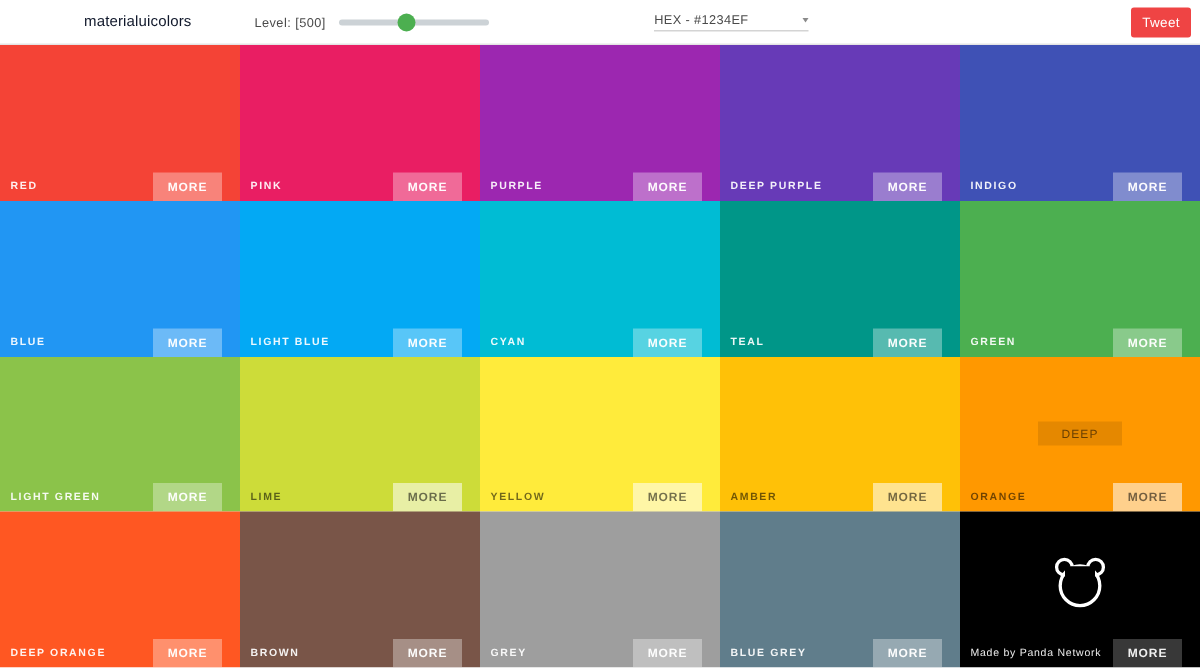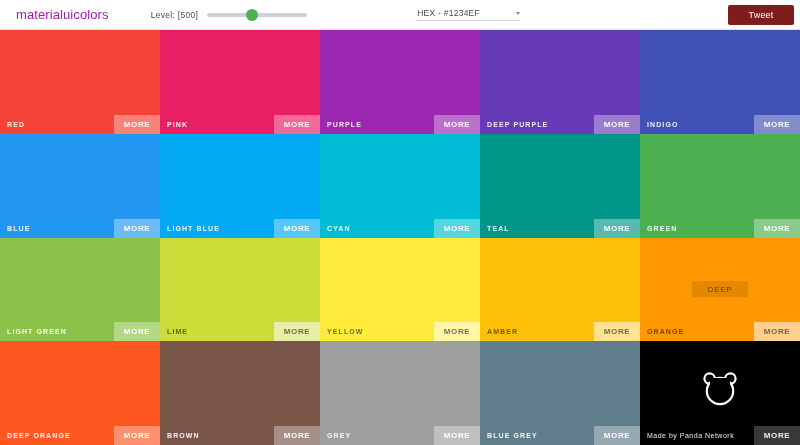--- a/index.html
+++ b/index.html
@@ -14,24 +14,25 @@
   
   .header {
     height: 30px; min-height: 30px;
     background: #ffffff;
     display: flex; align-items: center;
     border-bottom: 1px solid #e4e4e4;
     position: relative;
     z-index: 5;
   }
   .brand {
-    font-size: 13px; color: #a21caf;
+    font-size: 10px; color: #0f172a;
     padding: 0 14px 0 16px;
     letter-spacing: .1px;
     white-space: nowrap;
+    margin-left: 40px;
   }
   .level-group { display: flex; align-items: center; margin-left: 8px; }
   .level-label {
     font-size: 8.5px; color: #4a4a4a; letter-spacing: .3px;
     white-space: nowrap; margin-right: 9px; padding-left: 20px;
   }
   .slider { position: relative; width: 100px; height: 14px; display: flex; align-items: center; }
   .slider-track {
     position: absolute; left: 0; right: 0; height: 4px;
     background: #ccd2d6; border-radius: 2px;
@@ -57,40 +58,40 @@
     border-top: 3px solid #8a8a8a;
   }
   .header-spacer { flex: 1; }
   .btn {
     border: none; cursor: pointer; color: #fff;
     font-size: 9px; letter-spacing: .2px;
     font-family: "Liberation Sans", sans-serif;
     height: 20px; display: flex; align-items: center; justify-content: center;
     border-radius: 2px; white-space: nowrap;
   }
-  .btn-tweet { background: #7f1d1d; width: 66px; margin-right: 6px; }
+  .btn-tweet { background: #ef4444; width: 40px; margin-right: 6px; }
   .btn-news  { background: #3aa757; width: 118px; margin-right: 8px; }
 
   
   .grid {
     flex: 1;
     display: grid;
     grid-template-columns: repeat(5, 1fr);
     grid-template-rows: repeat(4, 1fr);
   }
   .tile { position: relative; overflow: hidden; }
   .tile-name {
     position: absolute; left: 7px; bottom: 6px;
     font-size: 7px; letter-spacing: 1.1px;
     color: rgba(255,255,255,.92);
     white-space: nowrap; font-weight: bold;
   }
   .tile.dark-text .tile-name { color: rgba(0,0,0,.56); }
   .more {
-    position: absolute; right: 0; bottom: 0;
+    position: absolute; right: 12px; bottom: 0;
     width: 46px; height: 19px;
     background: rgba(255,255,255,.34);
     display: flex; align-items: center; justify-content: center;
     font-size: 8px; letter-spacing: .6px; font-weight: bold;
     color: rgba(255,255,255,.97);
     cursor: pointer;
   }
   .tile.dark-text .more { background: rgba(255,255,255,.55); color: rgba(0,0,0,.55); }
   .tile.black-tile .more { background: rgba(255,255,255,.22); color: rgba(255,255,255,.92); }
   .copy-btn {

